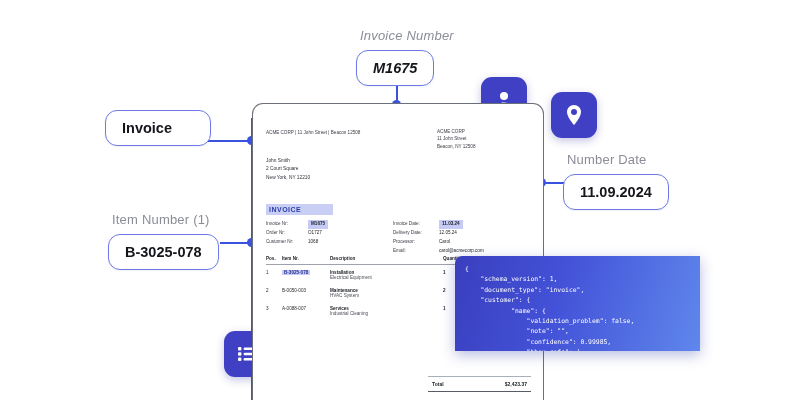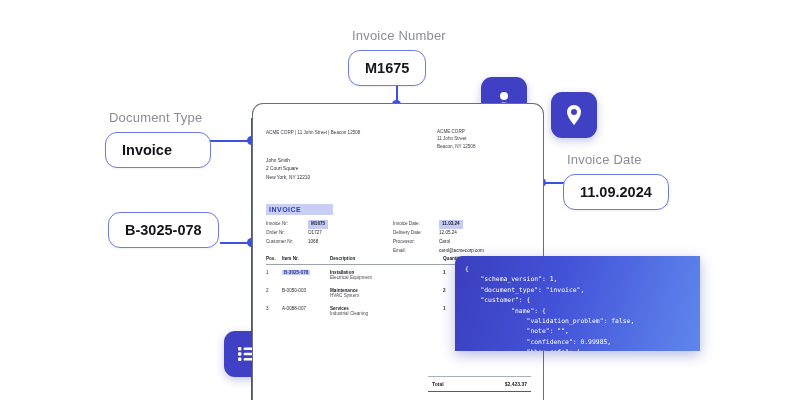--- a/index.html
+++ b/index.html
@@ -119,36 +119,36 @@
   <div class="node" style="left:247px;top:136px;"></div>
 
   <div class="line h" style="left:220px;top:242px;width:33px;"></div>
   <div class="node" style="left:247px;top:238px;"></div>
 
   <div class="line h" style="left:541px;top:182px;width:26px;"></div>
   <div class="node" style="left:537px;top:178px;"></div>
 
   <div class="wire v" style="left:251px;top:318px;height:82px;"></div>
 
-  <div class="callout" style="left:348px;top:28px;">
+  <div class="callout" style="left:356px;top:28px;font-style:italic;">
     <div class="cap">Invoice Number</div>
     <div class="pill">M1675</div>
   </div>
 
   <div class="callout" style="left:105px;top:110px;">
-    <div class="cap">Document Type</div>
     <div class="pill" style="min-width:72px;">Invoice</div>
   </div>
 
   <div class="callout" style="left:108px;top:212px;">
+    <div class="cap">Item Number (1)</div>
     <div class="pill">B-3025-078</div>
   </div>
 
   <div class="callout" style="left:563px;top:152px;">
-    <div class="cap">Invoice Date</div>
+    <div class="cap">Number Date</div>
     <div class="pill">11.09.2024</div>
   </div>
 
   <div class="iconbox" style="left:481px;top:77px;">
     <span>
       <svg width="24" height="24" viewBox="0 0 24 24" fill="#ffffff">
         <circle cx="12" cy="8" r="4"></circle>
         <path d="M4 21c0-4.2 3.6-6.5 8-6.5s8 2.3 8 6.5z"></path>
       </svg>
     </span>

